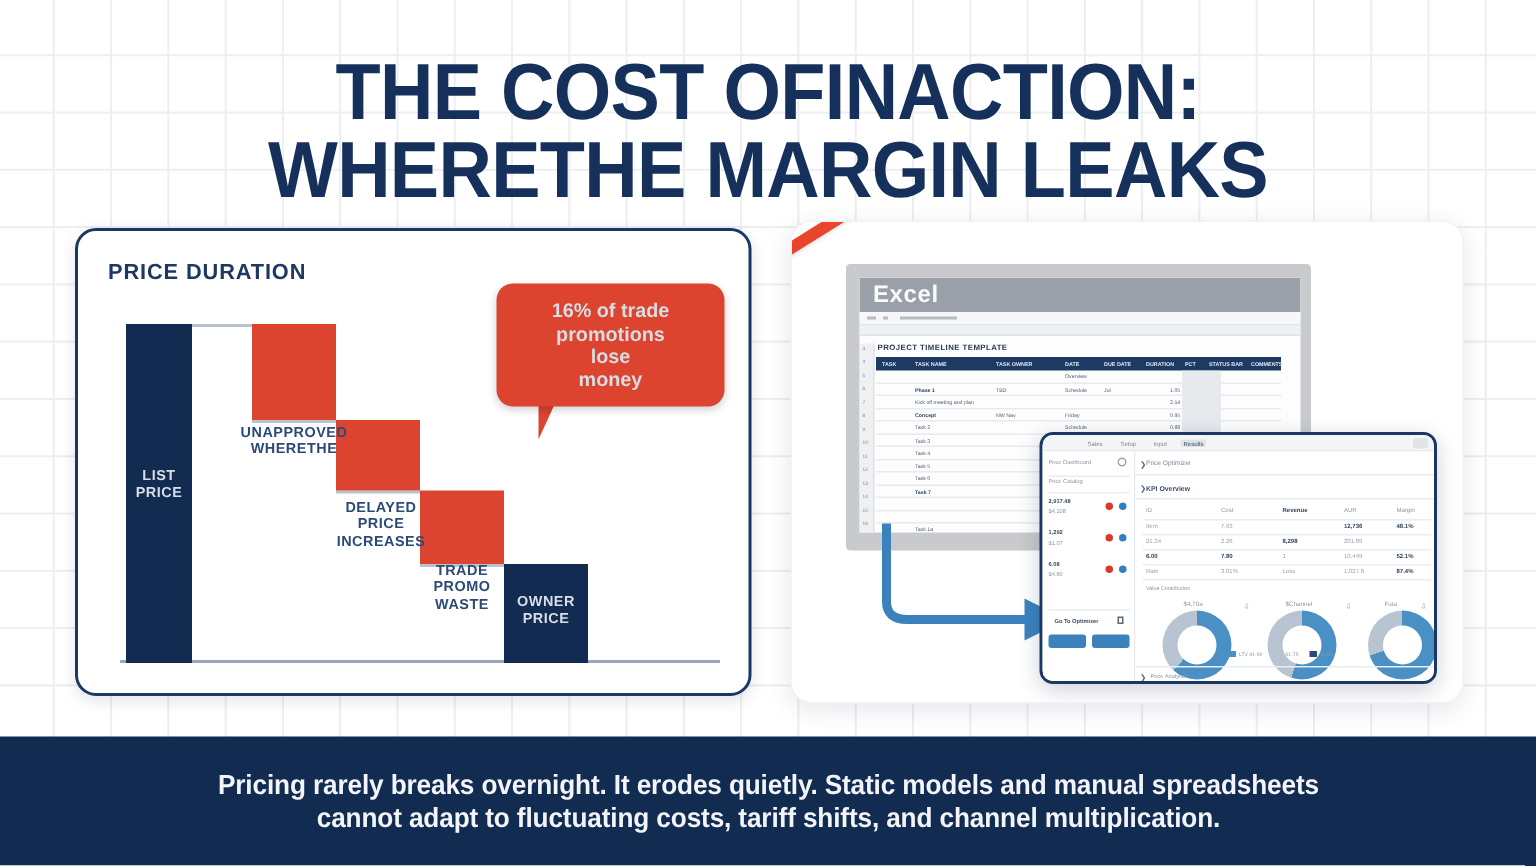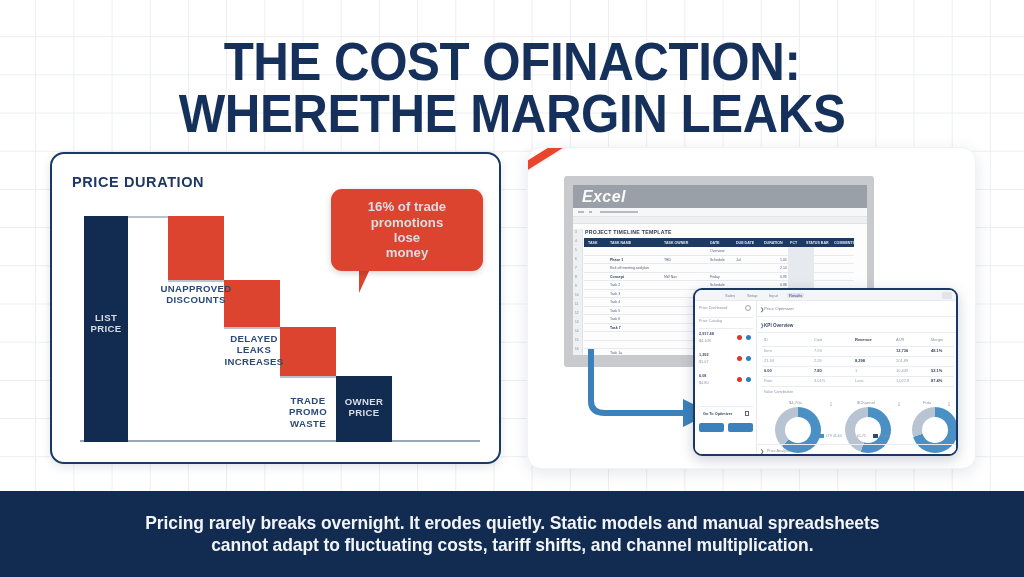--- a/index.html
+++ b/index.html
@@ -86,21 +86,21 @@
   
   #excel-wrap{
     position:absolute; left:36px; top:28px; width:310px; height:191px;
     background:#c8cacd; border-radius:3px; padding:9px 7px 12px 9px;
     filter:blur(.35px);
   }
   #excel-screen{ width:100%; height:100%; background:#fdfdfd; position:relative; overflow:hidden; }
   #excel-ribbon{
     height:23px; background:#9aa0a8; display:flex; align-items:center; padding-left:9px;
   }
-  #excel-word{ color:#fafafa; font-size:16px; font-weight:bold; letter-spacing:.4px;font-style:italic; }
+  #excel-word{ color:#fafafa; font-size:16px; font-weight:bold; letter-spacing:.4px; }
   #excel-toolbar{ height:9px; background:#f6f7f8; border-bottom:1px solid #e3e5e8; position:relative;}
   #excel-toolbar:before{
     content:""; position:absolute; left:5px; top:3px; width:60px; height:2px;
     background:linear-gradient(to right,#b6bbc2 0 6px,transparent 6px 11px,#b6bbc2 11px 14px,transparent 14px 22px,#b6bbc2 22px 30px);
   }
   #excel-colhdr{ height:7px; background:#eef0f2; border-bottom:1px solid #dfe2e6; }
   #excel-sheetname{
     position:absolute; left:12px; top:44px; font-size:5.2px; font-weight:bold; color:#2a3a55;
     letter-spacing:.3px;
   }
@@ -195,25 +195,25 @@
 
     <div class="wf-bar navy" style="left:20px;  top:16px;  width:44px;  height:226px;"></div>
     <div class="wf-bar red" style="left:104px; top:16px;  width:56px;  height:64px;"></div>
     <div class="wf-bar red" style="left:160px; top:80px;  width:56px;  height:47px;"></div>
     <div class="wf-bar red" style="left:216px; top:127px; width:56px;  height:49px;"></div>
     <div class="wf-bar navy" style="left:272px; top:176px; width:56px;  height:66px;"></div>
 
     <div class="wf-label onbar" style="left:20px; top:112px; width:44px;">LIST
 PRICE</div>
     <div class="wf-label" style="left:79px; top:83px; width:106px;">UNAPPROVED
-DISCOUNTS</div>
+WHERETHE</div>
     <div class="wf-label" style="left:145px; top:133px; width:90px;">DELAYED
-LEAKS
+PRICE
 INCREASES</div>
-    <div class="wf-label" style="left:207px; top:195px; width:74px;">TRADE
+    <div class="wf-label" style="left:207px; top:175px; width:74px;">TRADE
 PROMO
 WASTE</div>
     <div class="wf-label onbar" style="left:272px; top:196px; width:56px;">OWNER
 PRICE</div>
   </div>
 </div>
 
 <div id="bubble">
   <div id="bubble-text">16% of trade
 promotions

